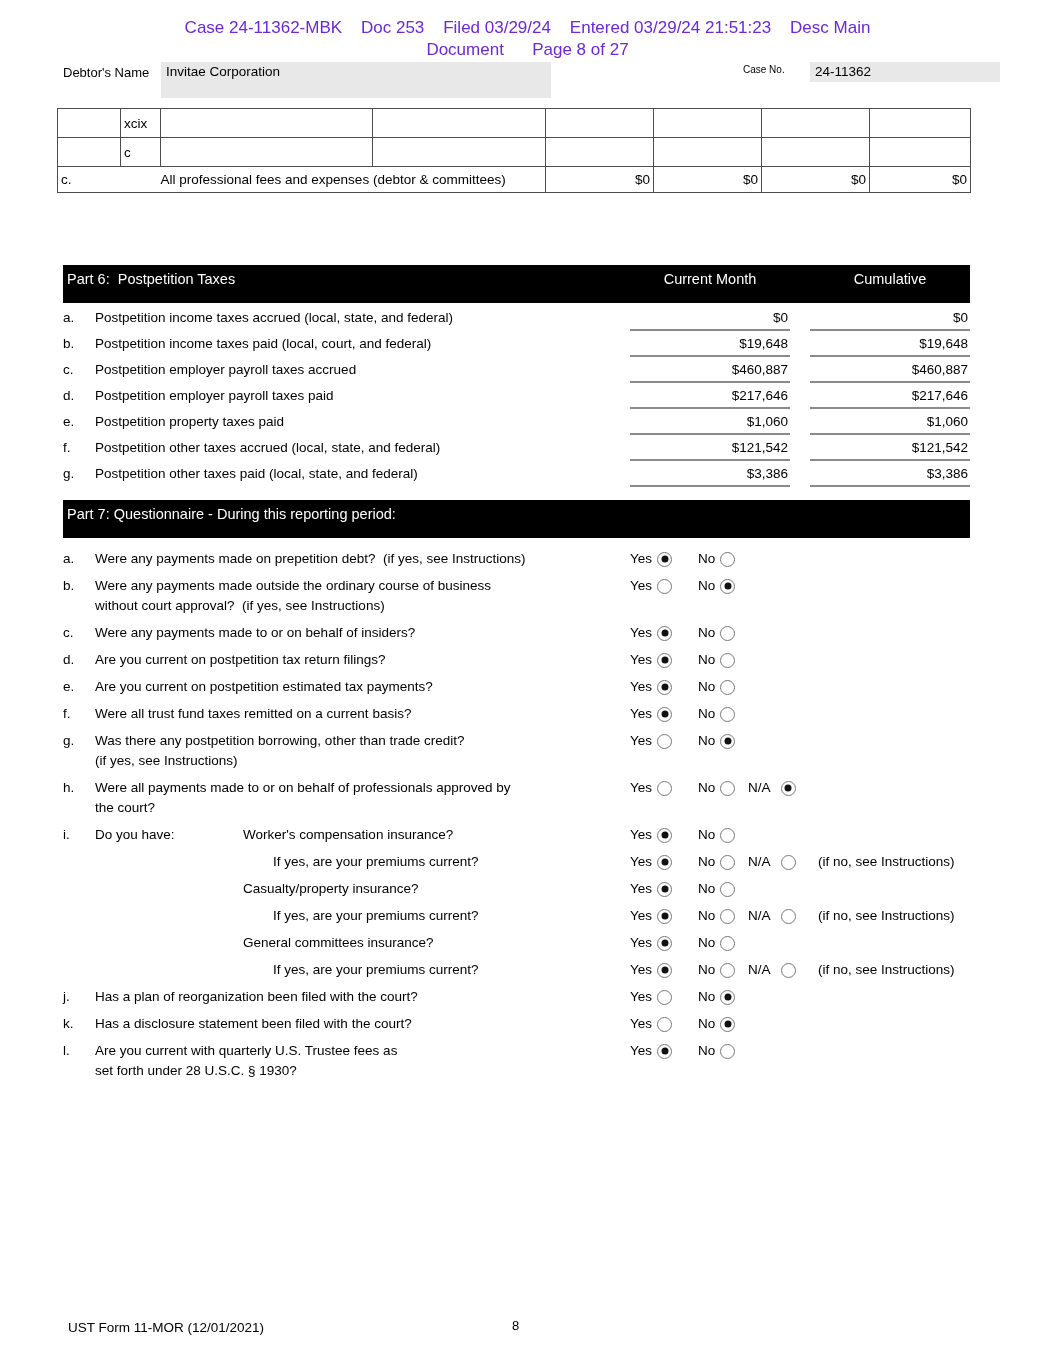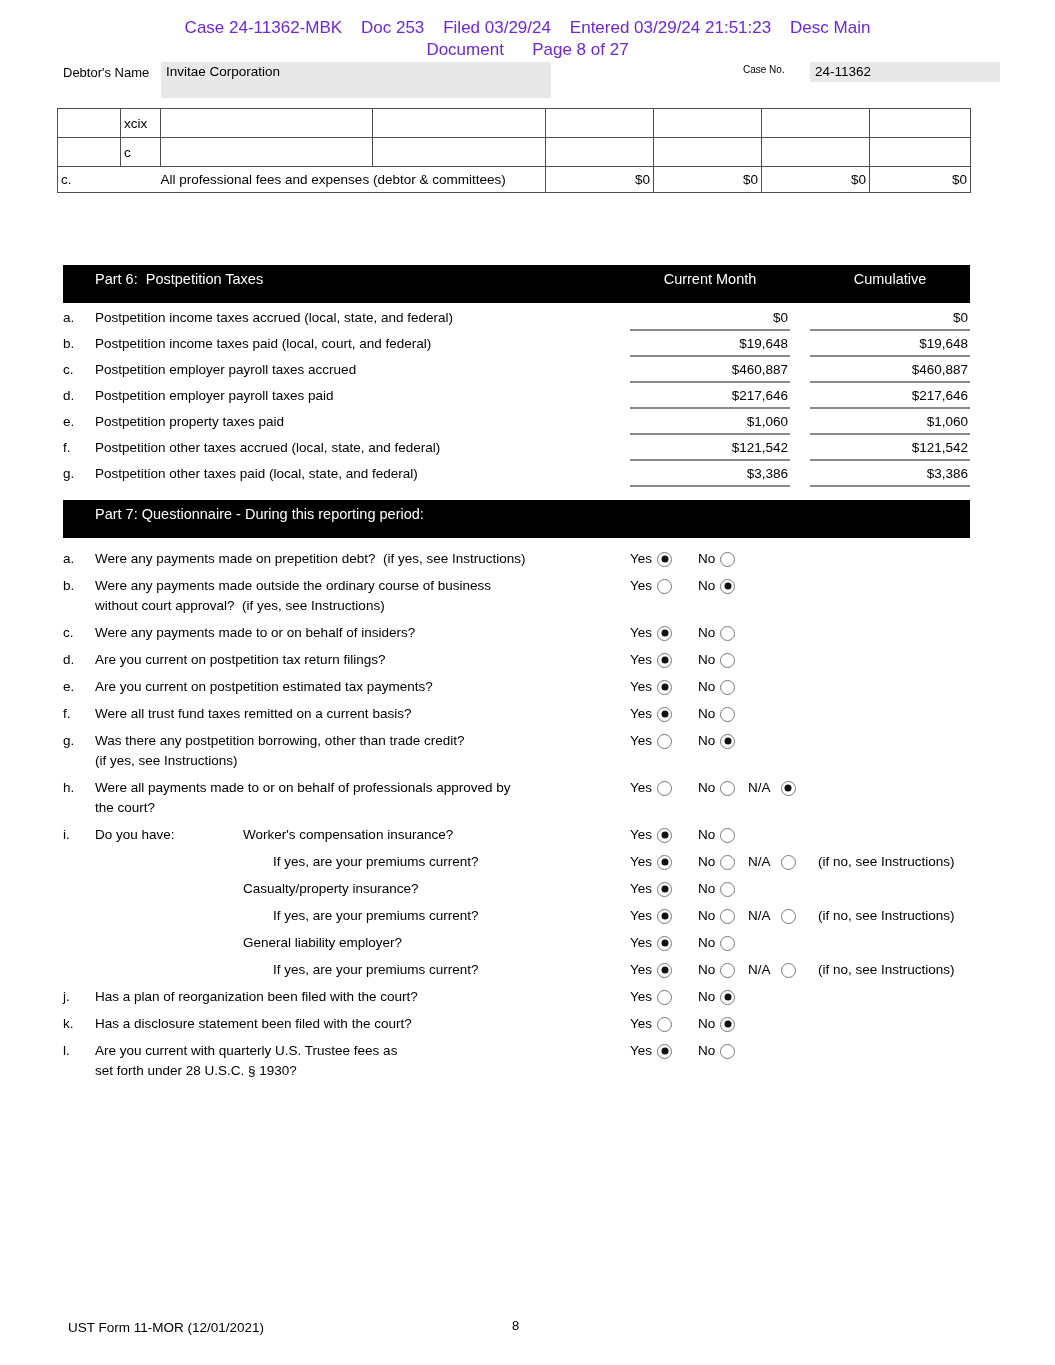--- a/index.html
+++ b/index.html
@@ -22,21 +22,21 @@
   .toptbl td{border:1px solid #4d4d4d;padding:0 3px;font-size:13.5px;overflow:hidden;white-space:nowrap;}
   .toptbl tr.r12{height:29px;}
   .toptbl tr.r3{height:26px;}
   .toptbl td.money{text-align:right;}
   .toptbl tr.r3 td.c-left{border-right:none;}
   .toptbl tr.r3 td.c-desc{border-left:none;padding-left:40px;}
 
   
   .band{position:absolute;left:63px;width:907px;height:38px;background:#000000;color:#fff;
         box-sizing:border-box;padding:6px 0 0 4px;display:flex;font-size:14.5px;}
-  .band-title{flex:1;white-space:pre;margin-left:28px;}
+  .band-title{flex:1;white-space:pre;}
   .band-col{width:160px;flex:none;text-align:center;}
   .band-col.cum{margin-left:20px;}
   .p6-band{top:265px;}
   .p7-band{top:500px;}
 
   
   .p6-rows{position:absolute;left:63px;top:310px;width:907px;}
   .p6-row{display:flex;height:26px;box-sizing:border-box;}
   .p6-letter{width:32px;flex:none;}
   .p6-label{width:535px;flex:none;}
@@ -404,21 +404,21 @@
           <span class="opt-lbl">N/A</span>
           <span class="radio"></span>
         </span>
         <span class="q-note">(if no, see Instructions)</span>
       </div>
   </div>
 
   <div class="q-row">
     <span class="q-letter"></span>
     <div class="q-body">
-      <div class="q-l1 ind1"><span class="q-text">General liability employer?</span></div>
+      <div class="q-l1 ind1"><span class="q-text">General committees insurance?</span></div>
     </div>
     <div class="q-opts">
         <span class="opt opt-yes">
           <span class="opt-lbl">Yes</span>
           <span class="radio sel"></span>
         </span>
         <span class="opt opt-no">
           <span class="opt-lbl">No</span>
           <span class="radio"></span>
         </span>

